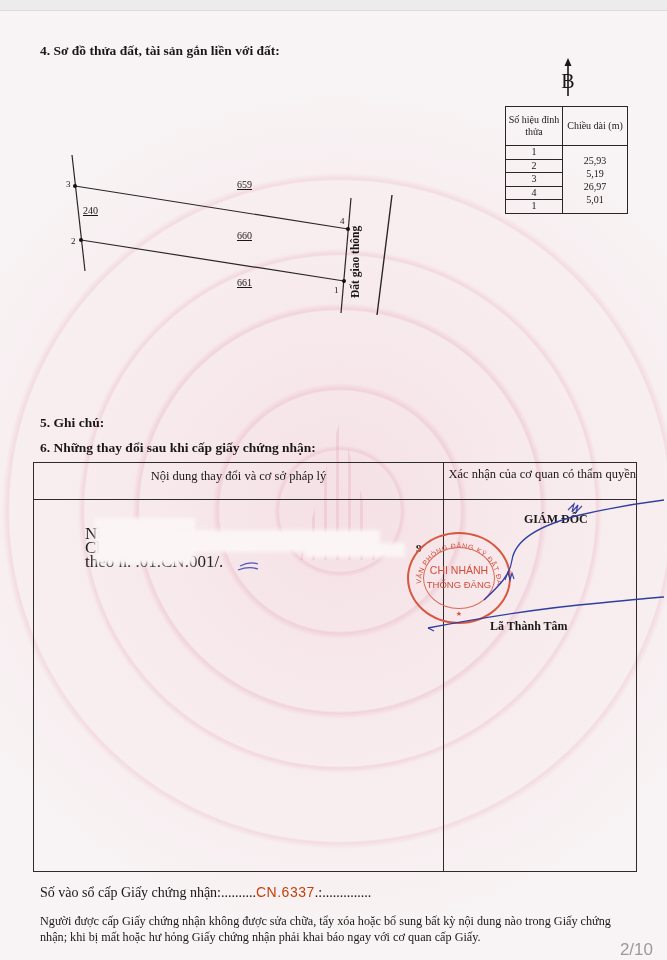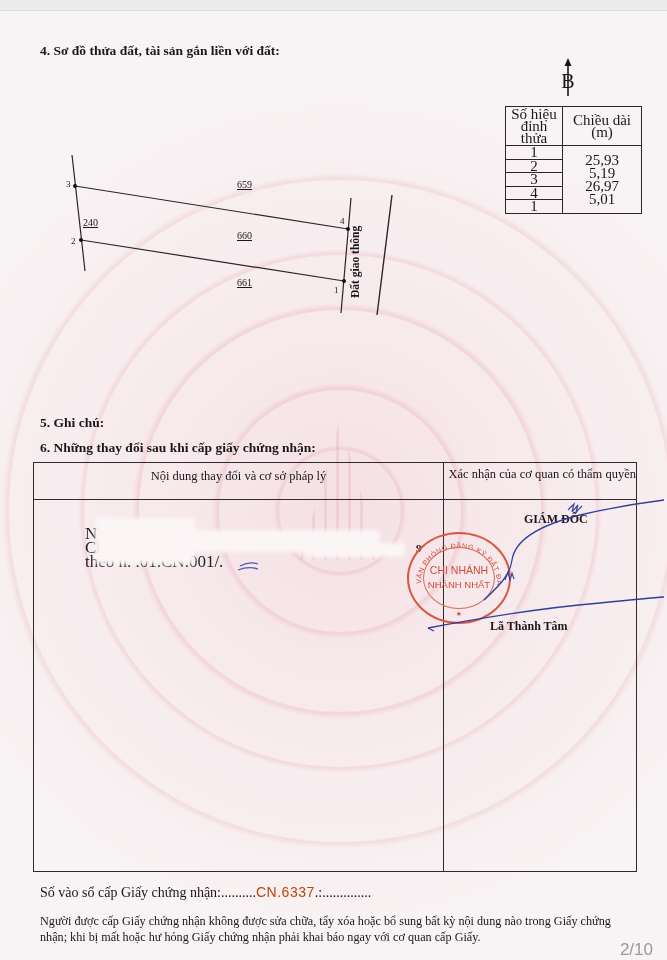--- a/index.html
+++ b/index.html
@@ -13,21 +13,21 @@
   .paper { position:absolute; left:0; top:11px; width:667px; height:949px;
     background:
       radial-gradient(circle at 340px 500px, rgba(235,190,200,0.0) 0px, rgba(235,190,200,0.0) 60px, rgba(230,170,185,0.35) 62px, rgba(230,170,185,0.0) 66px, rgba(230,170,185,0.0) 120px, rgba(230,170,185,0.35) 122px, rgba(230,170,185,0.0) 128px, rgba(230,170,185,0.0) 200px, rgba(230,170,185,0.35) 202px, rgba(230,170,185,0.0) 208px, rgba(230,170,185,0.0) 255px, rgba(230,170,185,0.3) 257px, rgba(230,170,185,0.0) 262px, rgba(230,170,185,0) 330px, rgba(230,170,185,0.28) 332px, rgba(230,170,185,0) 338px),
       radial-gradient(circle at 340px 500px, rgba(240,200,210,0.45) 0px, rgba(245,215,222,0.35) 180px, rgba(247,225,230,0.25) 330px, rgba(248,240,242,0) 420px),
       #f8f3f4;
   }
   .wm-star { position:absolute; left:300px; top:420px; width:80px; height:140px; opacity:.25;
     background:repeating-linear-gradient(90deg, #e29aab 0 3px, transparent 3px 12px); clip-path:polygon(50% 0, 100% 100%, 0 100%); }
   .h { position:absolute; font-weight:bold; font-size:13.5px; }
   .north { position:absolute; left:558px; top:58px; width:20px; height:40px; }
-  table.vt { position:absolute; left:505px; top:106px; width:137px; border-collapse:collapse; font-size:15px; text-align:center;padding-left:32px; }
+  table.vt { position:absolute; left:505px; top:106px; width:123px; border-collapse:collapse; font-size:10px; text-align:center;padding-left:32px; }
   table.vt td { border:1px solid #2b2527; padding:0; line-height:12px; }
   .vt .hd td { height:38px; }
   .vt .num { height:12.5px; }
   .vt .lenc { vertical-align:top; padding-top:8px; line-height:13px; }
   svg.diag { position:absolute; left:0; top:0; width:667px; height:400px; overflow:visible; }
   .plot { position:absolute; font-size:10px; text-decoration:underline;padding-left:35px; }
   .pt { position:absolute; font-size:9px; }
   .road { position:absolute; left:349px; top:232px; font-size:11.5px; font-weight:bold; transform:rotate(-90deg); transform-origin:left top; white-space:nowrap; }
   .changes { position:absolute; left:33px; top:462px; width:602px; height:408px; border:1.5px solid #2f2a2b; }
   .changes .div-v { position:absolute; left:409px; top:0; bottom:0; border-left:1.5px solid #2f2a2b; }
@@ -102,21 +102,21 @@
   <line x1="392" y1="195" x2="377" y2="315" stroke="#2a2526" stroke-width="1.4"></line>
   <circle cx="75" cy="186" r="2" fill="#111"></circle>
   <circle cx="81" cy="240" r="2" fill="#111"></circle>
   <circle cx="348" cy="229" r="2" fill="#111"></circle>
   <circle cx="344" cy="281" r="2" fill="#111"></circle>
 </svg>
 
 <div class="plot" style="left:202px; top:179px;">659</div>
 <div class="plot" style="left:202px; top:230px;">660</div>
 <div class="plot" style="left:202px; top:277px;">661</div>
-<div class="plot" style="left:48px; top:205px;margin-top:12px;">240</div>
+<div class="plot" style="left:48px; top:205px;">240</div>
 
 <div class="pt" style="left:66px; top:179px;">3</div>
 <div class="pt" style="left:71px; top:236px;">2</div>
 <div class="pt" style="left:340px; top:216px;">4</div>
 <div class="pt" style="left:334px; top:285px;">1</div>
 
 <div class="road" style="top:298px;">Đất giao thông</div>
 
 <div class="h" style="left:40px; top:415px;">5. Ghi chú:</div>
 <div class="h" style="left:40px; top:440px;text-align:right;">6. Những thay đổi sau khi cấp giấy chứng nhận:</div>
@@ -146,21 +146,21 @@
     <defs>
         <path id="ring" d="M12,50 A38,36 0 1,1 88,50"></path>
       </defs>
     <text font-family="Liberation Sans, sans-serif" font-size="7" fill="#d24b39" letter-spacing="0.6">
       <textPath href="#ring">VĂN PHÒNG ĐĂNG KÝ ĐẤT ĐAI TỈNH ĐỒNG NAI</textPath>
     </text>
     <text x="50" y="82" text-anchor="middle" font-size="7" fill="#d24b39">★</text>
   </svg>
   <div class="inner"></div>
   <div class="l1">CHI NHÁNH</div>
-  <div class="l2">NHÁNH NHẤT</div>
+  <div class="l2">THỐNG ĐĂNG</div>
 </div>
 
 <div class="signer">Lã Thành Tâm</div>
 
 <svg class="ink">
   <path d="M568,510 l6,-6 l-2,8 l6,-7 l-2,7 l6,-6" stroke="#3a46a6" stroke-width="1.2" fill="none"></path>
   <path d="M484,600 C500,585 510,575 512,560 C515,540 540,525 580,515 C610,508 640,503 664,500" stroke="#2f3fa0" stroke-width="1.3" fill="none"></path>
   <path d="M505,580 l3,-8 l2,8 l2,-7 l2,6" stroke="#2f3fa0" stroke-width="1.1" fill="none"></path>
   <path d="M428,628 C470,620 540,608 600,603 C630,600 650,598 664,597" stroke="#2f3fa0" stroke-width="1.3" fill="none"></path>
   <path d="M428,628 l6,3" stroke="#2f3fa0" stroke-width="1.2" fill="none"></path>

